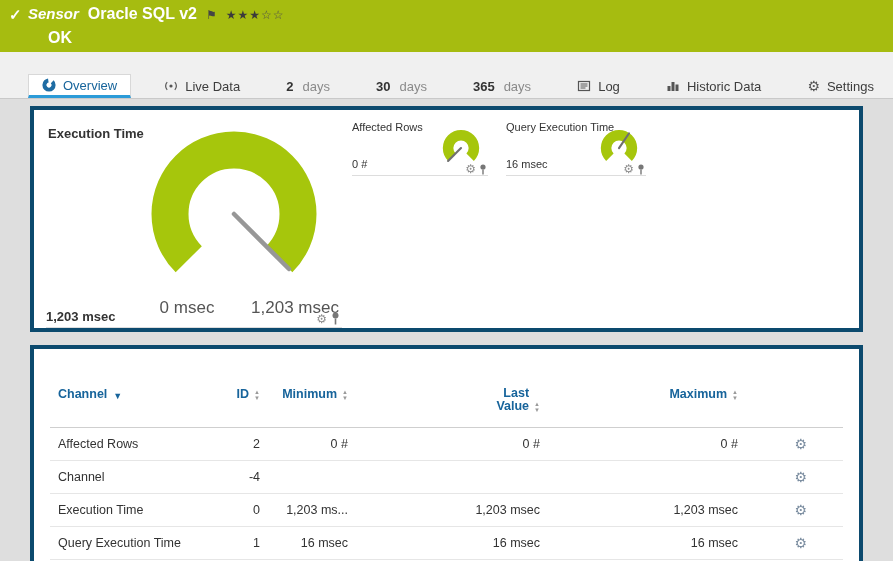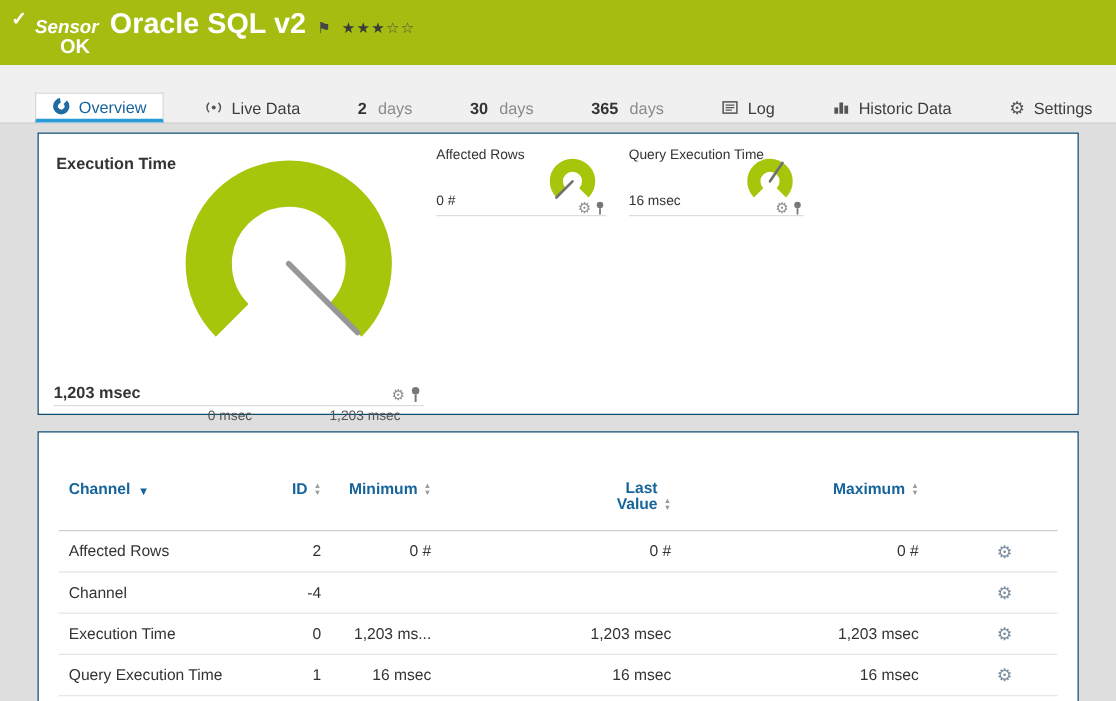--- a/index.html
+++ b/index.html
@@ -7,50 +7,50 @@
   body {
     width:893px; height:561px; position:relative; overflow:hidden;
     font-family:"Liberation Sans", sans-serif; background:#DEDEDE; color:#333;
   }
 
   
   .app-header { position:absolute; top:0; left:0; right:0; height:52px; background:#A6BC10; color:#fff; }
   .hdr-check { position:absolute; left:9px; top:6px; font-size:15px; font-weight:bold; color:#fff; }
   .hdr-row { position:absolute; left:28px; top:5px; display:flex; align-items:baseline; gap:9px; white-space:nowrap; }
   .hdr-sensor { font-style:italic; font-size:15px;font-weight:bold; }
-  .hdr-title { font-size:23px; font-weight:bold; }
+  .hdr-title { font-size:16px; font-weight:bold; }
   .hdr-flag { font-size:12px; color:#454545; }
   .hdr-stars-filled { font-size:12px; color:#3b3b3b; letter-spacing:1px; }
   .hdr-stars-empty { font-size:12px; color:#4d4d4d; letter-spacing:1px; }
   .hdr-status { position:absolute; left:48px; top:29px; font-size:16px; font-weight:bold; }
 
   
   .tabbar {
     position:absolute; top:52px; left:0; right:0; height:47px; background:#F0F0F0;
     border-bottom:1px solid #C9C9C9; display:flex; justify-content:space-between;
     align-items:flex-end; padding:0 6px 0 28px;
   }
   .tab { height:24px; display:flex; align-items:center; gap:7px; padding:0 13px; font-size:13px; color:#3d3d3d; cursor:pointer; white-space:nowrap; }
   .tab.active { background:#fff; border:1px solid #D8D8D8; border-bottom:3px solid #2B9BD8; color:#17649B; }
   .daytab .num { color:#333; font-weight:bold; }
   .daytab .unit { color:#8a8a8a; margin-left:2px; }
   .tico { flex:0 0 auto; }
   .gear-glyph { font-size:14px; color:#555; line-height:1; }
 
   
   .content { position:absolute; top:99px; left:0; right:0; bottom:0; background:#DEDEDE; overflow:hidden; }
-  .panel { position:absolute; left:30px; right:30px; background:#fff; border:1px solid #0c4a6e; }
+  .panel { position:absolute; left:30px; right:30px; background:#fff; border:4px solid #0c4a6e; }
   .panel-gauges { top:7px; height:226px; }
   .panel-table { top:246px; height:260px; }
 
   
   .block-large { position:absolute; left:12px; top:8px; width:296px; height:210px; border-bottom:1px solid #DDDDDD; }
   .g-title-lg { position:absolute; left:2px; top:8px; font-size:13px; font-weight:bold; color:#333; }
   .gauge-big { position:absolute; left:88px; top:6px; width:200px; height:170px; }
-  .g-scale { position:absolute; font-size:11px; color:#555; text-align:center;margin-top:32px; }
+  .g-scale { position:absolute; font-size:17px; color:#555; text-align:center; }
   .g-scale-min { left:106px; top:180px; width:70px; }
   .g-scale-max { left:203px; top:180px; width:92px; }
   .g-value-lg { position:absolute; left:0px; top:191px; font-size:13px; font-weight:bold; color:#333; }
   .g-icons { position:absolute; right:2px; bottom:2px; display:flex; align-items:center; gap:4px; }
   .g-gear { font-size:12px; color:#8f8f8f; line-height:1; cursor:pointer; }
 
   .block-small { position:absolute; top:8px; height:58px; border-bottom:1px solid #DDDDDD; }
   .block-small-1 { left:318px; width:136px; }
   .block-small-2 { left:472px; width:140px; }
   .g-title-sm { position:absolute; left:0; top:3px; font-size:11px; color:#333; white-space:nowrap; }

